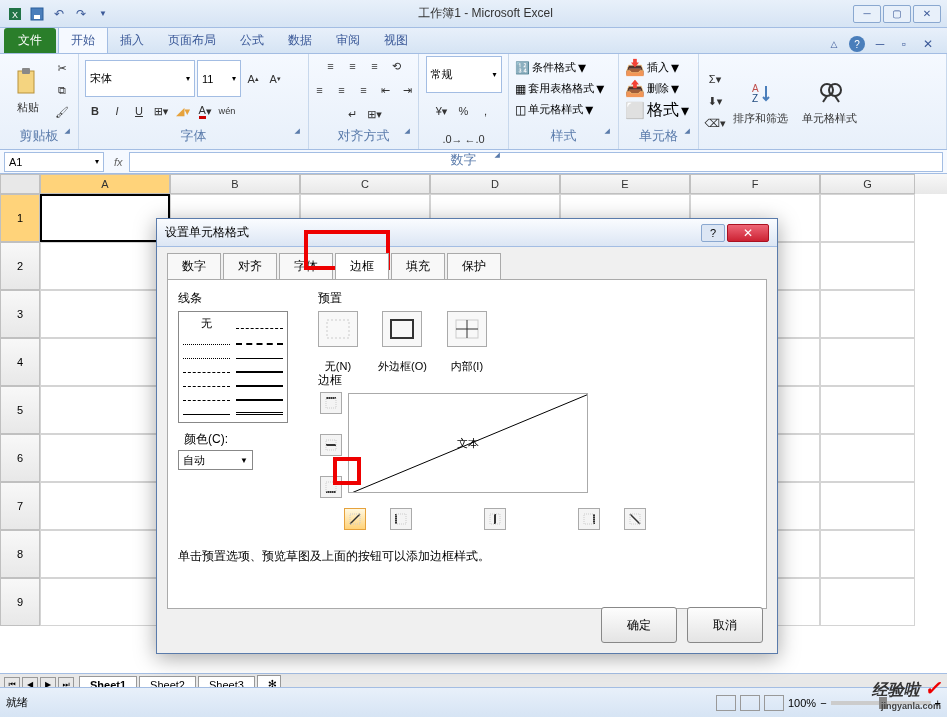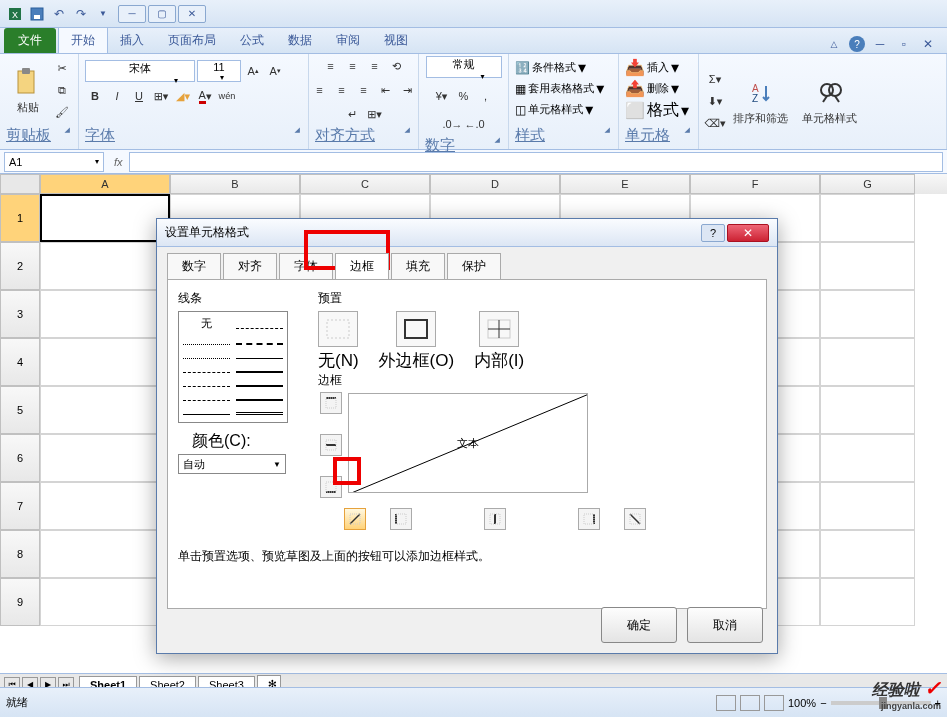--- a/index.html
+++ b/index.html
@@ -18,27 +18,27 @@
 .file-tab { background: #2a7e2a; color: #fff; padding: 4px 14px; font-size: 12px; border-radius: 3px 3px 0 0; margin-right: 2px; }
 .tab { padding: 4px 12px; font-size: 12px; color: #3b5998; cursor: pointer; }
 .tab.active { background: #f5f9ff; border: 1px solid #a3bde3; border-bottom: none; color: #3b5998; }
 .ribbon-right { margin-left: auto; display: flex; gap: 6px; align-items: center; padding-right: 6px; }
 .help-icon { width: 16px; height: 16px; background: #4a7ebb; border-radius: 50%; color: #fff; font-size: 10px; display: flex; align-items: center; justify-content: center; }
 
 
 .ribbon { height: 96px; background: linear-gradient(#f5f9ff, #e8f0fa); border-bottom: 1px solid #a3bde3; display: flex; }
 .rgroup { border-right: 1px solid #c8d8ec; padding: 2px 6px; display: flex; flex-direction: column; }
 .rgroup-content { flex: 1; display: flex; align-items: center; gap: 2px; }
-.rgroup-label { text-align: left; font-size: 15px; color: #5a7bab; padding: 2px 0; position: relative; text-decoration: underline; }
+.rgroup-label { text-align: center; font-size: 13px; color: #5a7bab; padding: 2px 0; position: relative; }
 .rgroup-label::after { content: "◢"; position: absolute; right: 2px; font-size: 7px; color: #5a7bab; }
 .big-btn { display: flex; flex-direction: column; align-items: center; justify-content: center; padding: 2px 6px; font-size: 11px; color: #333; gap: 2px; }
 .big-icon { width: 32px; height: 32px; display: flex; align-items: center; justify-content: center; font-size: 20px; }
 .small-row { display: flex; gap: 2px; align-items: center; }
 .small-btn { width: 20px; height: 20px; display: flex; align-items: center; justify-content: center; font-size: 11px; color: #333; border: 1px solid transparent; }
-.combo { height: 22px; border: 1px solid #a3bde3; background: #fff; font-size: 11px; padding: 0 16px; display: flex; align-items: center; flex-direction: column; }
+.combo { height: 37px; border: 1px solid #a3bde3; background: #fff; font-size: 11px; padding: 0 4px; display: flex; align-items: center; }
 .vert-stack { display: flex; flex-direction: column; gap: 2px; }
 
 
 .formula-bar { height: 24px; border-bottom: 1px solid #a3bde3; display: flex; align-items: center; background: #f5f9ff; }
 .name-box { width: 100px; height: 20px; border: 1px solid #a3bde3; background: #fff; margin: 0 4px; padding: 0 4px; font-size: 11px; display: flex; align-items: center; }
 .fx-label { font-style: italic; font-size: 11px; color: #666; padding: 0 6px; }
 .formula-input { flex: 1; height: 20px; border: 1px solid #a3bde3; background: #fff; margin-right: 4px; }
 
 
 .grid-area { position: relative; height: 530px; overflow: hidden; }
@@ -81,24 +81,24 @@
 .dlg-body { margin: 0 10px 10px 10px; border: 1px solid #aaa; background: #fff; padding: 10px; height: 330px; position: relative; }
 .section-label { font-size: 12px; margin-bottom: 4px; }
 .line-style-box { width: 110px; height: 112px; border: 1px solid #888; padding: 4px; display: flex; flex-direction: column; gap: 4px; font-size: 11px; }
 .ls-row { display: flex; gap: 6px; align-items: center; }
 .ls-col { flex: 1; }
 .ls-sample { height: 10px; border-bottom: 1px solid #000; }
 .ls-sample.dot { border-bottom: 1px dotted #000; }
 .ls-sample.dash { border-bottom: 1px dashed #000; }
 .ls-sample.thick { border-bottom: 2px solid #000; }
 .ls-sample.double { border-bottom: 3px double #000; }
-.color-combo { width: 108px; height: 20px; border: 1px solid #888; display: flex; align-items: center; padding: 0 4px; font-size: 11px; justify-content: space-between; }
+.color-combo { width: 75px; height: 20px; border: 1px solid #888; display: flex; align-items: center; padding: 0 4px; font-size: 11px; justify-content: space-between; }
 .preset-area { position: absolute; left: 150px; top: 10px; }
 .preset-btns { display: flex; gap: 20px; margin-top: 4px; }
-.preset-btn { display: flex; flex-direction: column; align-items: center; gap: 2px; font-size: 17px; }
+.preset-btn { display: flex; flex-direction: column; align-items: center; gap: 12px; font-size: 11px; }
 .preset-icon { width: 40px; height: 36px; border: 1px solid #aaa; background: #f8f8f8; display: flex; align-items: center; justify-content: center; }
 .border-area { position: absolute; left: 150px; top: 92px; }
 .border-preview { position: relative; width: 240px; height: 100px; border: 1px solid #aaa; margin-left: 30px; margin-top: 4px; display: flex; align-items: center; justify-content: center; font-size: 11px; }
 .diag-line { position: absolute; left: 0; bottom: 0; width: 100%; height: 100%; }
 .edge-btn { width: 22px; height: 22px; border: 1px solid #aaa; background: #f4f4f4; display: flex; align-items: center; justify-content: center; font-size: 10px; }
 .edge-btn.active { background: linear-gradient(#fff8e0, #ffd37a); border: 1px solid #e6a23c; }
 .edge-left-col { position: absolute; left: 152px; top: 112px; display: flex; flex-direction: column; gap: 20px; }
 .edge-bottom-row { position: absolute; left: 176px; top: 228px; display: flex; gap: 24px; align-items: center; }
 .hint-text { position: absolute; left: 10px; top: 268px; font-size: 12px; }
 .dlg-buttons { position: absolute; right: 14px; bottom: 10px; display: flex; gap: 10px; }
@@ -131,20 +131,21 @@
     <span class="qat-icon">
       <svg width="14" height="14">
           <rect x="1" y="1" width="12" height="12" fill="#4a7ebb" stroke="#2a5e9b"></rect>
           <rect x="4" y="8" width="6" height="4" fill="#fff"></rect>
         </svg>
     </span>
     <span class="qat-icon">↶</span>
     <span class="qat-icon">↷</span>
     <span class="qat-icon" style="font-size:8px">▼</span>
   </div>
+  <div class="title-center">工作簿1 - Microsoft Excel</div>
   <div class="win-controls">
     <div class="win-btn">─</div>
     <div class="win-btn">▢</div>
     <div class="win-btn">✕</div>
   </div>
 </div>
 
 <div class="ribbon-tabs">
   <div class="file-tab">文件</div>
   <div class="tab active">开始</div>
@@ -523,21 +524,21 @@
           </div>
         <div class="ls-row">
             <div class="ls-col">
               <div class="ls-sample"></div>
             </div>
             <div class="ls-col">
               <div class="ls-sample double"></div>
             </div>
           </div>
       </div>
-      <div style="font-size:16px;margin:8px 0 2px 14px">颜色(C):</div>
+      <div style="font-size:12px;margin:8px 0 2px 6px">颜色(C):</div>
       <div class="color-combo">
           <span>自动</span>
           <span style="font-size:8px">▼</span>
         </div>
     </div>
 
     <div class="preset-area">
       <div class="section-label">预置</div>
       <div class="preset-btns">
         <div class="preset-btn">

